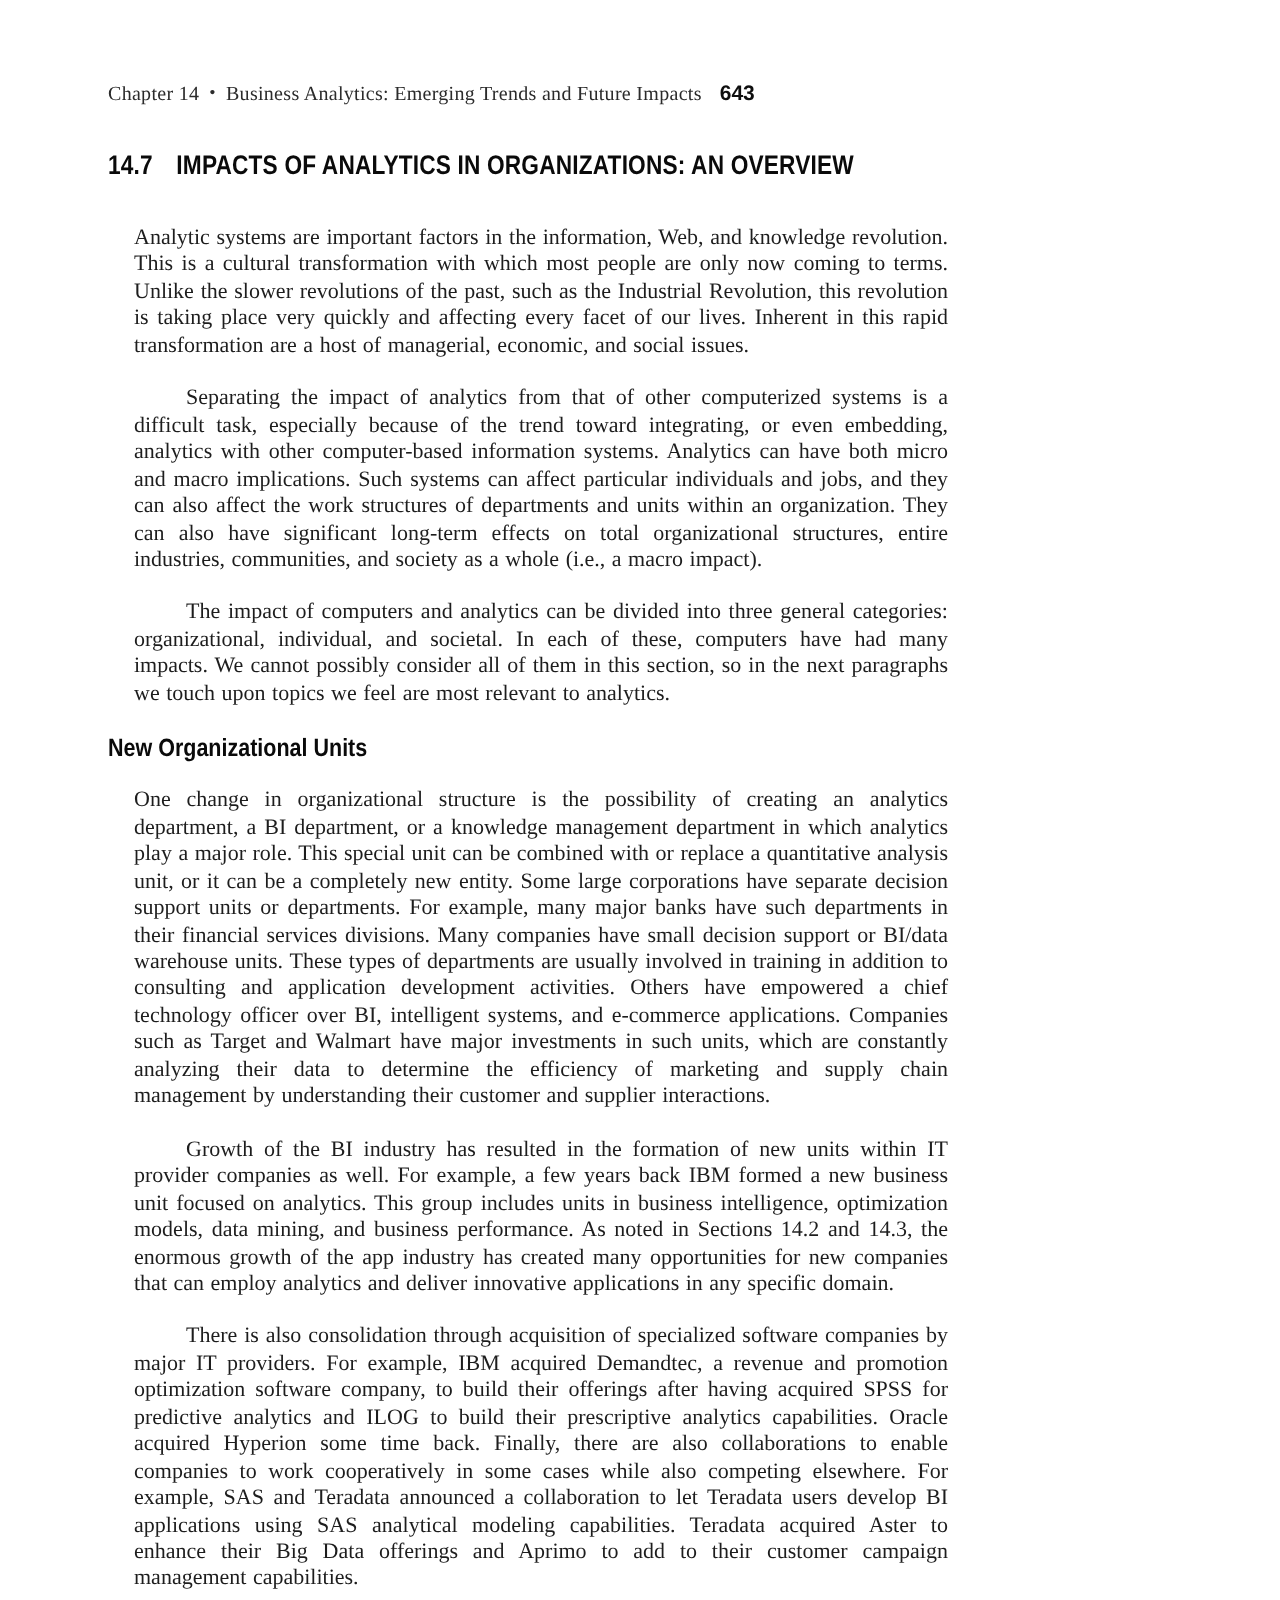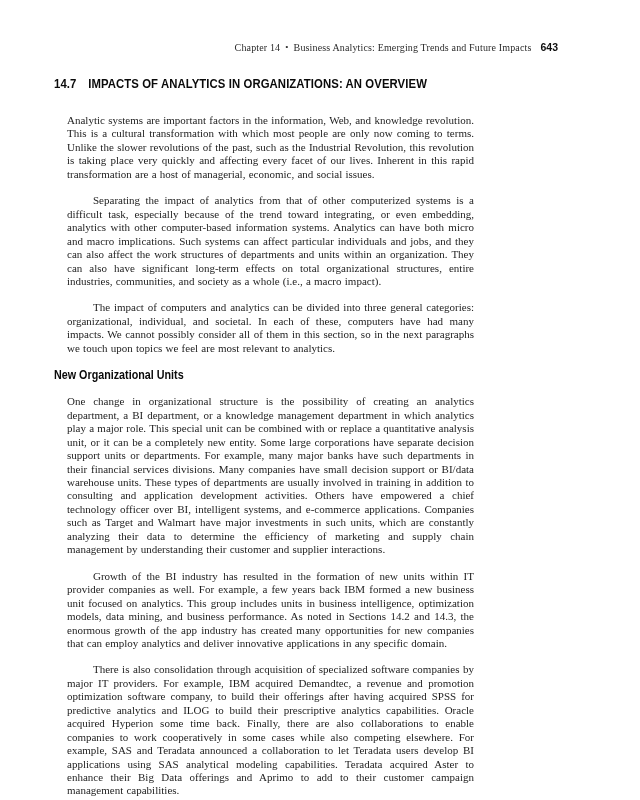--- a/index.html
+++ b/index.html
@@ -16,21 +16,20 @@
     width: 640px;
     height: 800px;
     background: #ffffff;
     overflow: hidden;
   }
   .running-header {
     position: absolute;
     top: 41px;
     left: 54px;
     width: 504px;
-    text-align: right;
     font-size: 10px;
     letter-spacing: 0.15px;
     color: #2b2b2b;
     white-space: nowrap;
   }
   .running-header .sep {
     display: inline-block;
     margin: 0 5px;
     font-size: 9px;
     position: relative;

